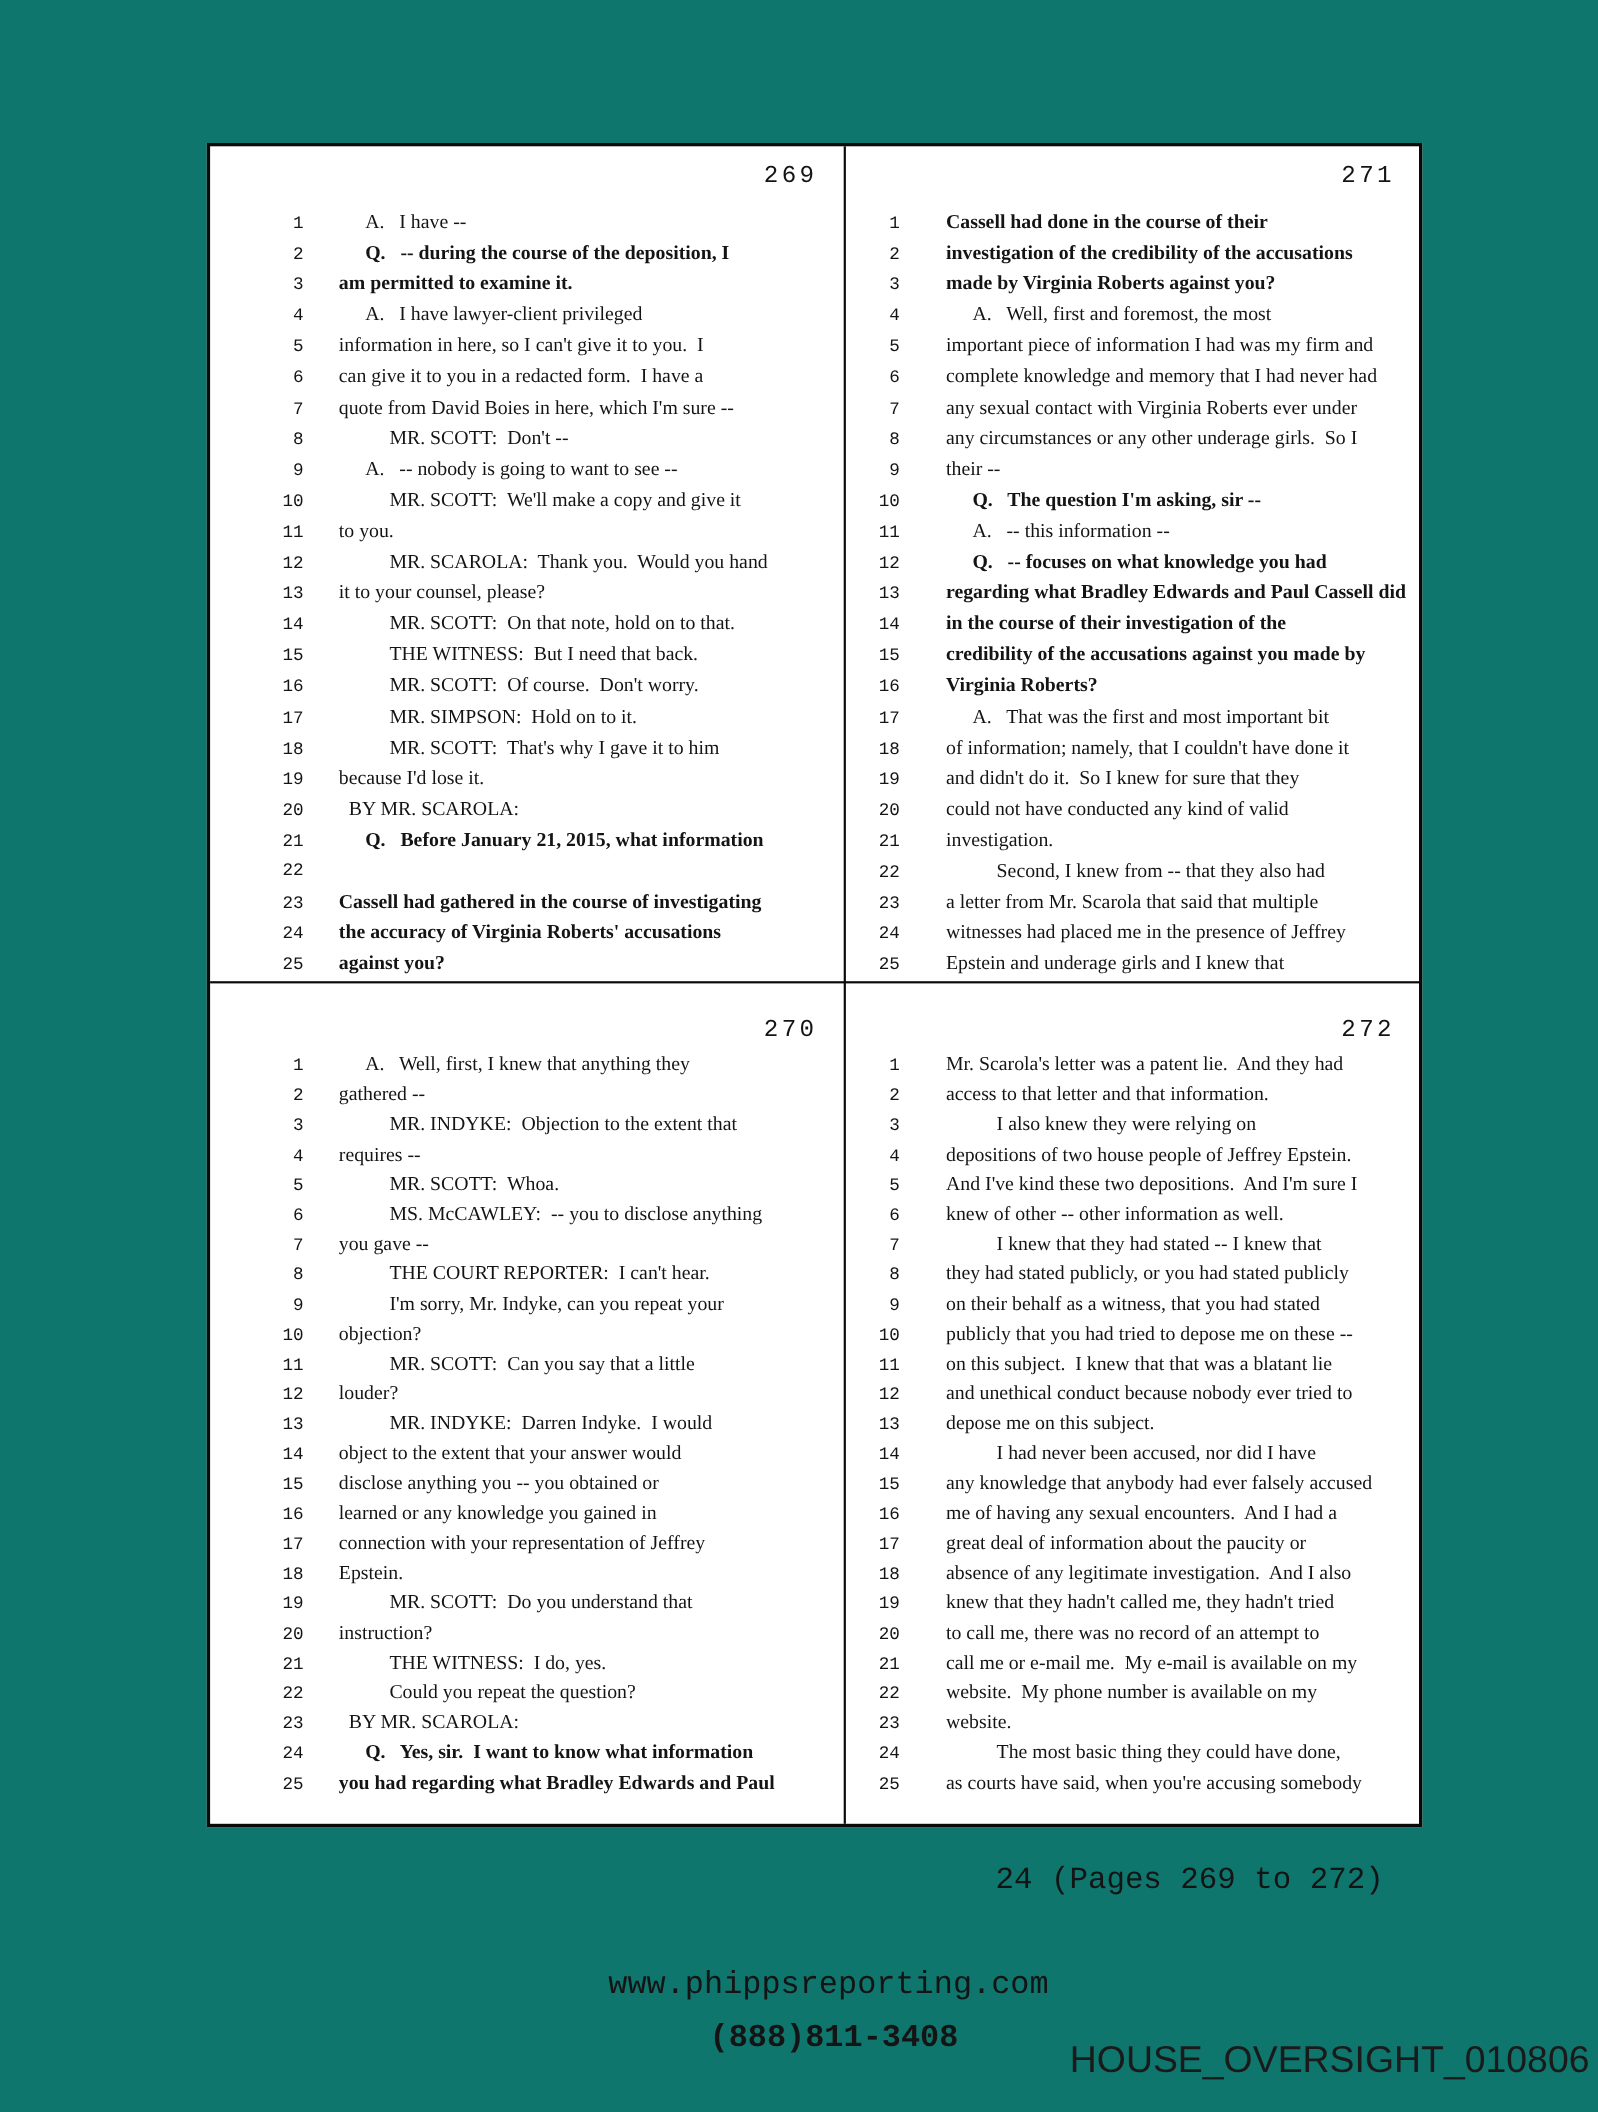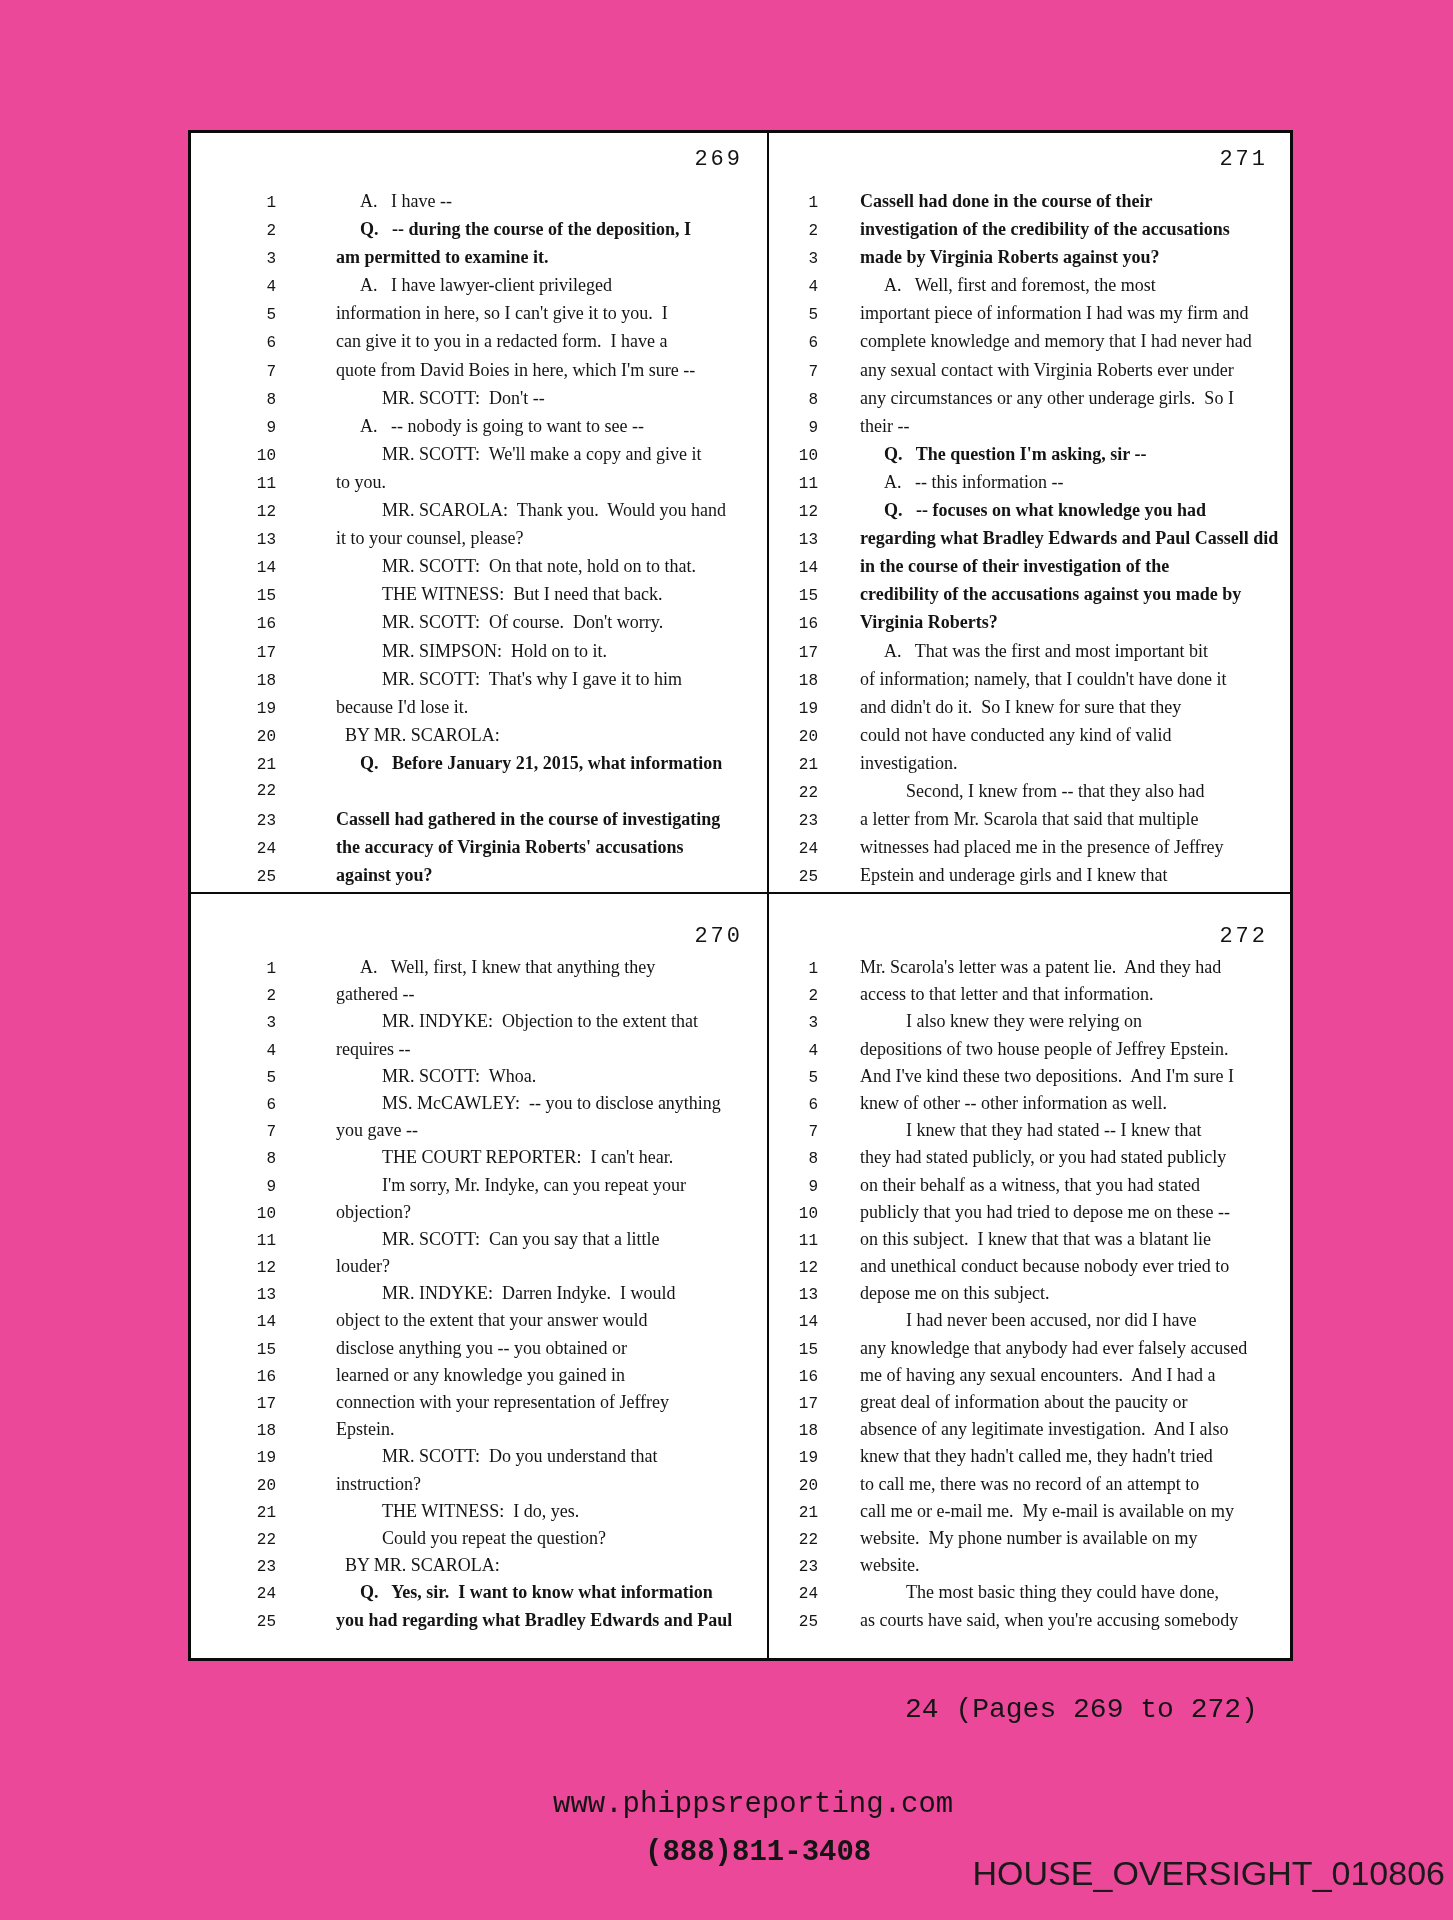--- a/index.html
+++ b/index.html
@@ -1,17 +1,17 @@
 <!DOCTYPE html>
 <html><head>
 <meta charset="utf-8">
 <style>
   html,body{margin:0;padding:0;background:#e8e8e8;}
   .sheet{
-    position:relative;width:1453px;height:1920px;background:#ec4899;
+    position:relative;width:1453px;height:1920px;background:#0f766e;
     font-family:"Liberation Serif",serif;color:#141414;overflow:hidden;
   }
   .box{
     position:absolute;left:188px;top:130px;width:1105px;height:1531px;
     border:3px solid #0a0a0a;box-sizing:border-box;background:#fff;
   }
   .vdiv{position:absolute;left:576px;top:0;width:2px;height:100%;background:#0a0a0a;}
   .hdiv{position:absolute;left:0;top:759px;width:100%;height:2px;background:#0a0a0a;}
   .q{position:absolute;}
   .q1{left:0;top:0;width:574px;height:757px;}
@@ -32,21 +32,21 @@
   .q3 .row,.q4 .row{height:27.2px;line-height:27.2px;}
   .ln{
     font-family:"Liberation Mono",monospace;font-size:16px;color:#141414;
     text-align:right;flex:none;
   }
   .q1 .ln,.q3 .ln{width:85px;}
   .q2 .ln,.q4 .ln{width:47px;}
   .lt{
     font-family:"Liberation Serif",serif;font-size:18px;white-space:pre;flex:none;
   }
-  .q1 .lt,.q3 .lt{margin-left:60px;}
+  .q1 .lt,.q3 .lt{margin-left:32px;}
   .q2 .lt,.q4 .lt{margin-left:42px;}
   .i0{padding-left:0;}
   .i1{padding-left:24px;}   
   .i2{padding-left:46px;}   
   .i3{padding-left:9px;}    
   .b{font-weight:bold;}
   .footer-pageline{
     position:absolute;top:1694px;left:905px;
     font-family:"Liberation Mono",monospace;font-size:28px;color:#141414;white-space:pre;
   }

